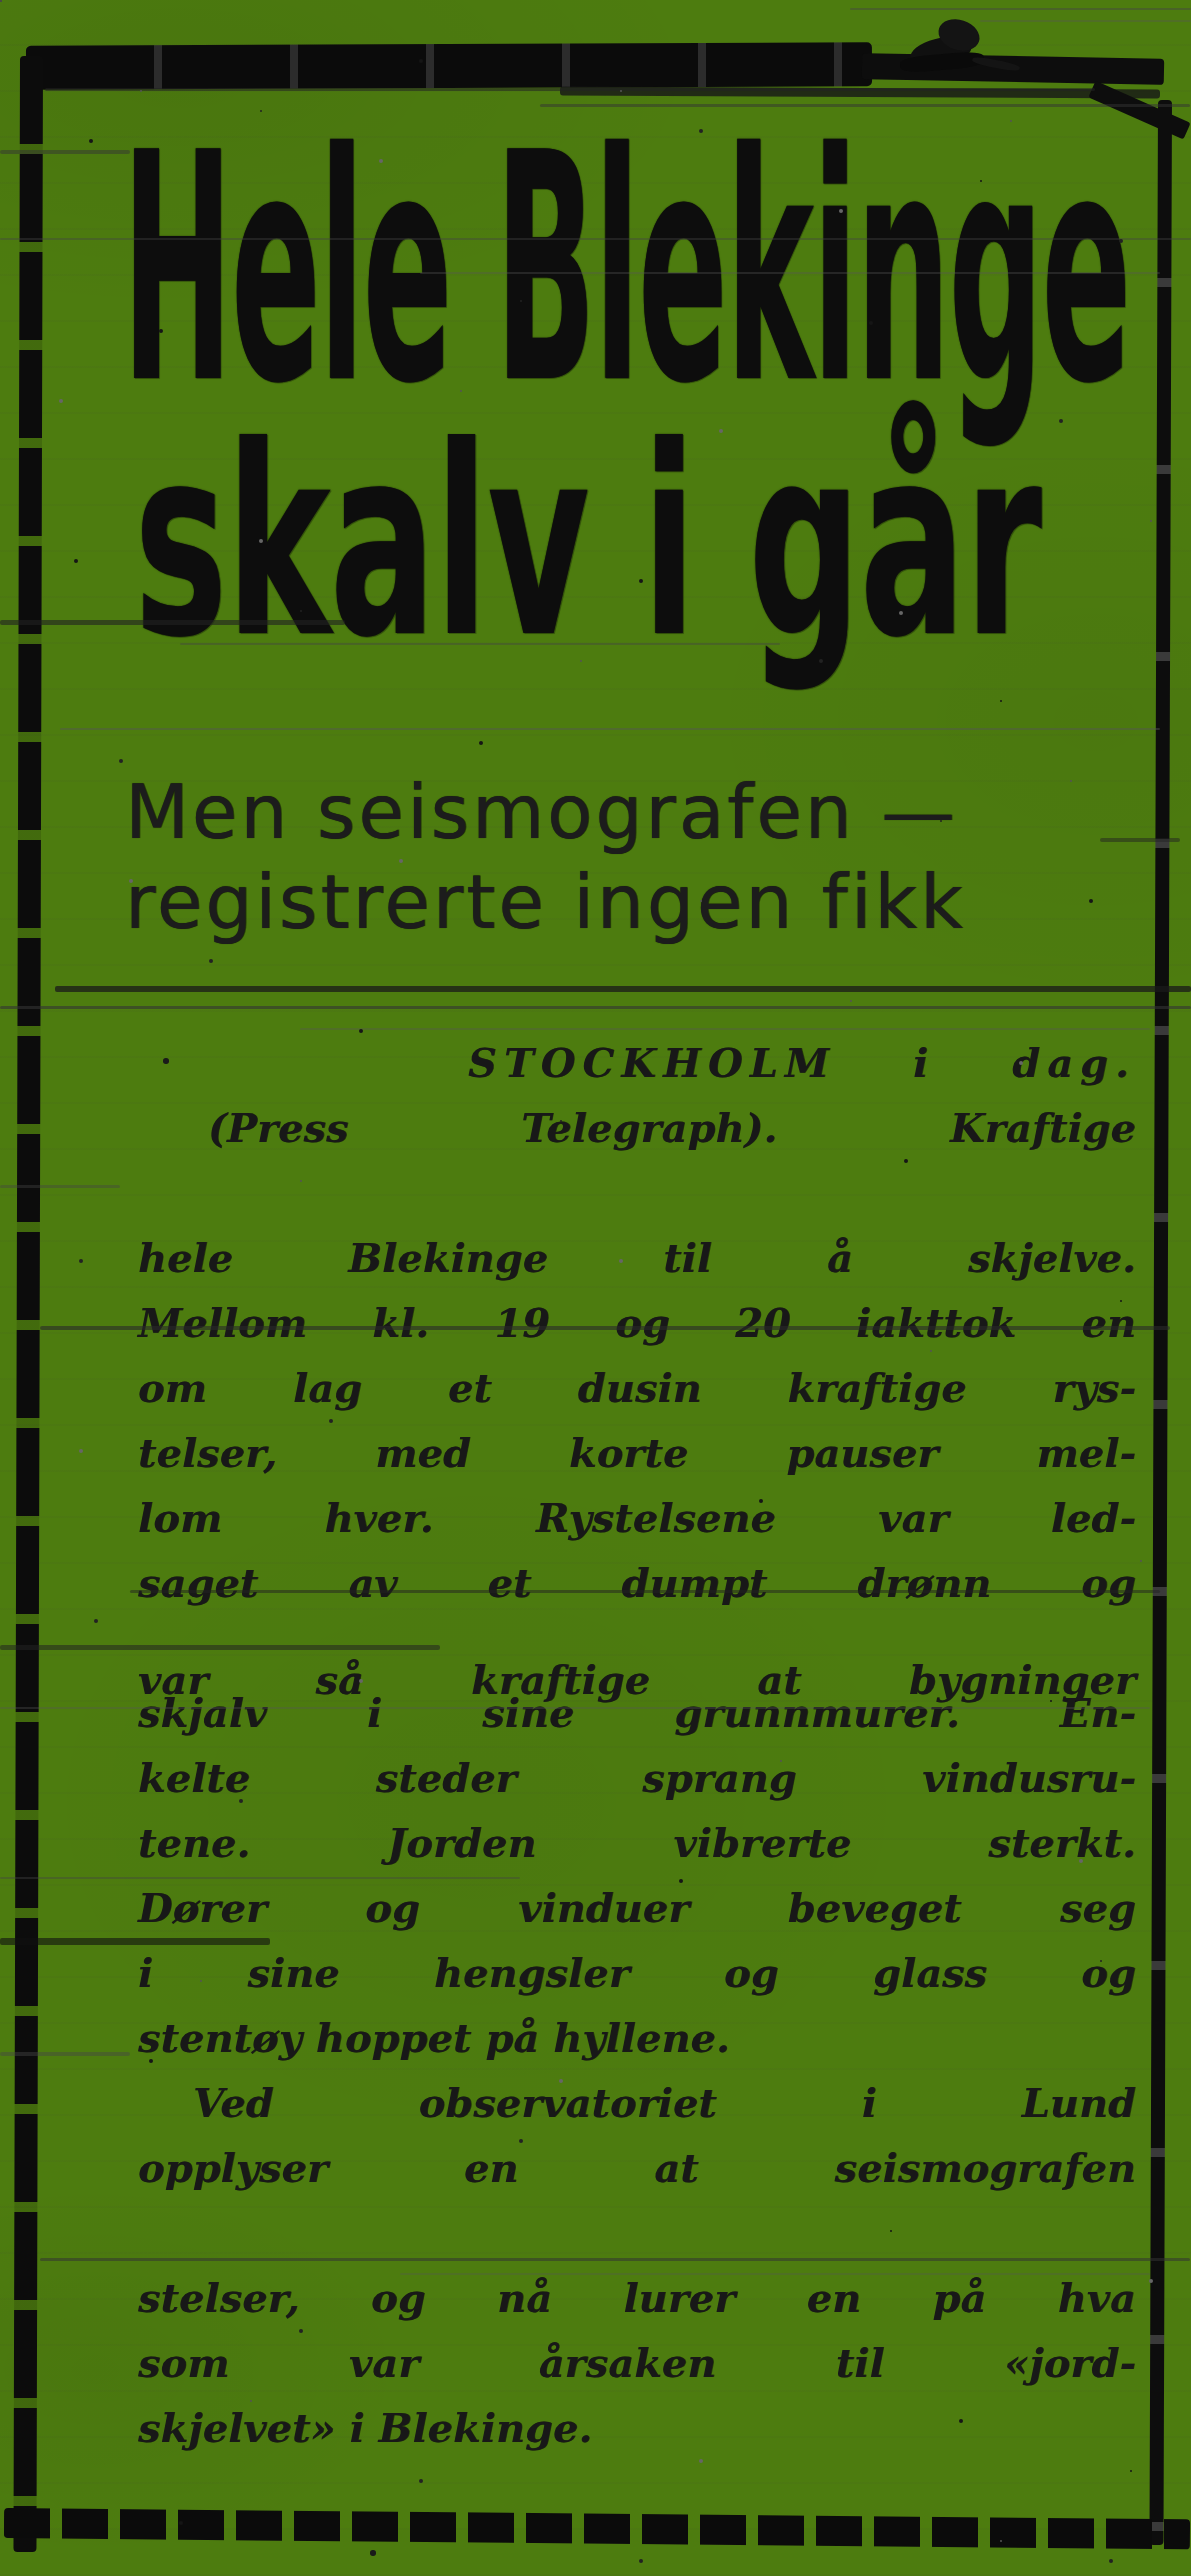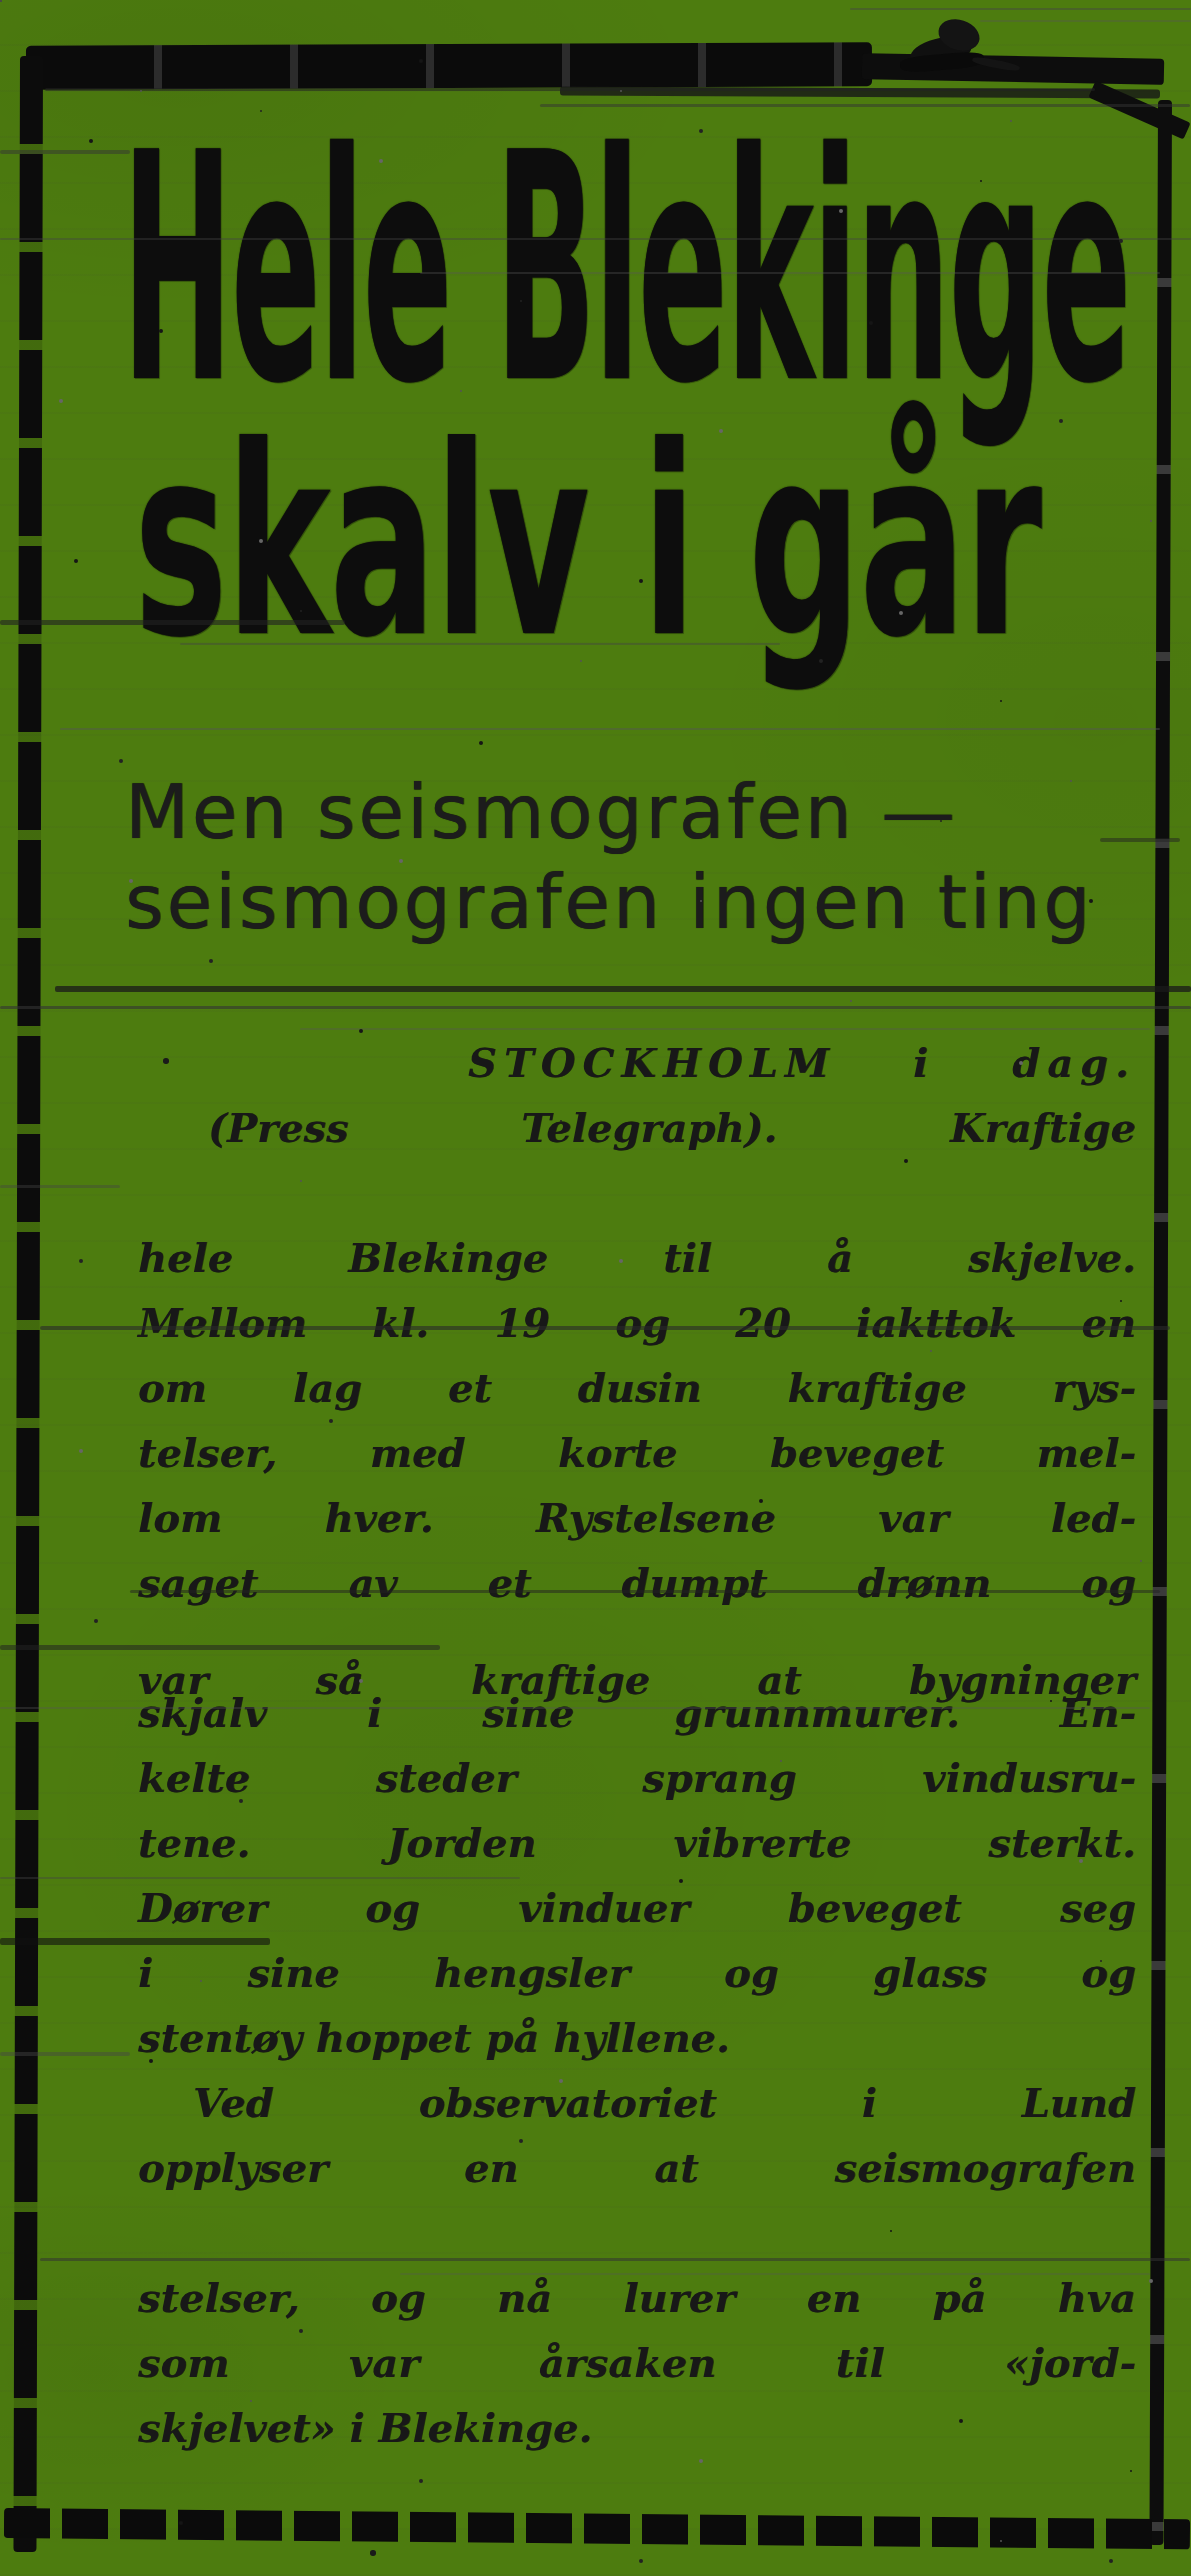--- a/index.html
+++ b/index.html
@@ -146,28 +146,28 @@
       <div class="b2"></div>
       <div class="b3"></div>
       <div class="b4"></div>
     </div>
   </div>
 
   <div class="layer">
     <h1 class="headline l1">Hele Blekinge</h1>
     <h1 class="headline l2">skalv i går</h1>
     <div class="subhead s1">Men seismografen —</div>
-    <div class="subhead s2">seismografen ingen ting</div>
+    <div class="subhead s2">registrerte ingen fikk</div>
     <div class="body-text" id="body-lines">
         <div class="body-line just caps" style="top: 0px; padding-left: 330px;">STOCKHOLM i dag.</div>
         <div class="body-line just" style="top: 65px; padding-left: 70px;">(Press Telegraph). Kraftige</div>
         <div class="body-line just" style="top: 195px;">hele Blekinge til å skjelve.</div>
         <div class="body-line just" style="top: 260px;">Mellom kl. 19 og 20 iakttok en</div>
         <div class="body-line just" style="top: 325px;">om lag et dusin kraftige rys-</div>
-        <div class="body-line just" style="top: 390px;">telser, med korte beveget mel-</div>
+        <div class="body-line just" style="top: 390px;">telser, med korte pauser mel-</div>
         <div class="body-line just" style="top: 455px;">lom hver. Rystelsene var led-</div>
         <div class="body-line just" style="top: 520px;">saget av et dumpt drønn og</div>
         <div class="body-line just" style="top: 585px; margin-top: 32px;">var så kraftige at bygninger</div>
         <div class="body-line just" style="top: 650px;">skjalv i sine grunnmurer. En-</div>
         <div class="body-line just" style="top: 715px;">kelte steder sprang vindusru-</div>
         <div class="body-line just" style="top: 780px;">tene. Jorden vibrerte sterkt.</div>
         <div class="body-line just" style="top: 845px;">Dører og vinduer beveget seg</div>
         <div class="body-line just" style="top: 910px;">i sine hengsler og glass og</div>
         <div class="body-line" style="top: 975px;">stentøy hoppet på hyllene.</div>
         <div class="body-line just" style="top: 1040px; padding-left: 55px;">Ved observatoriet i Lund</div>

